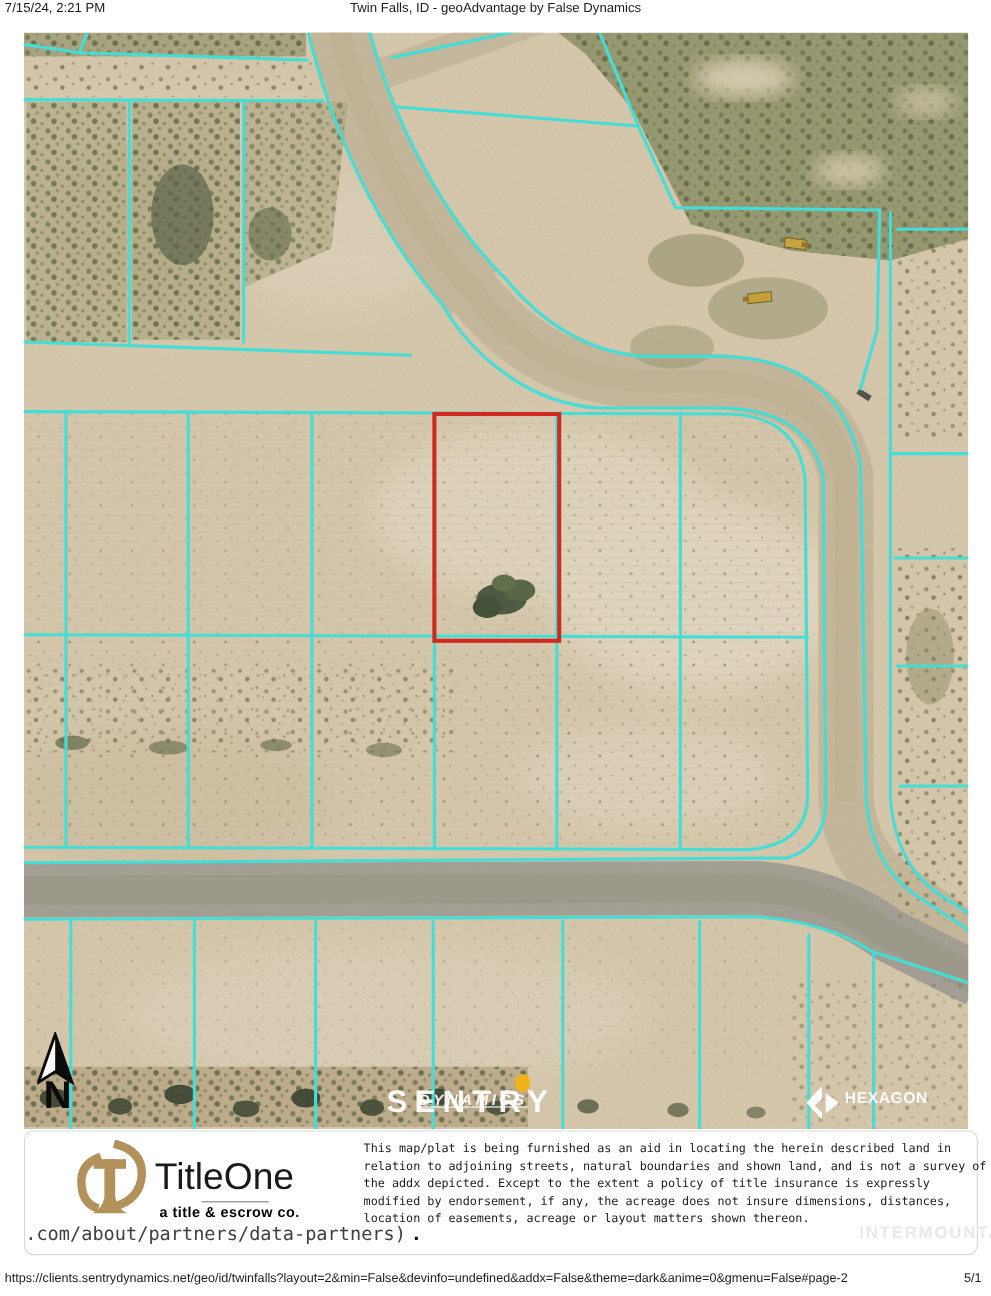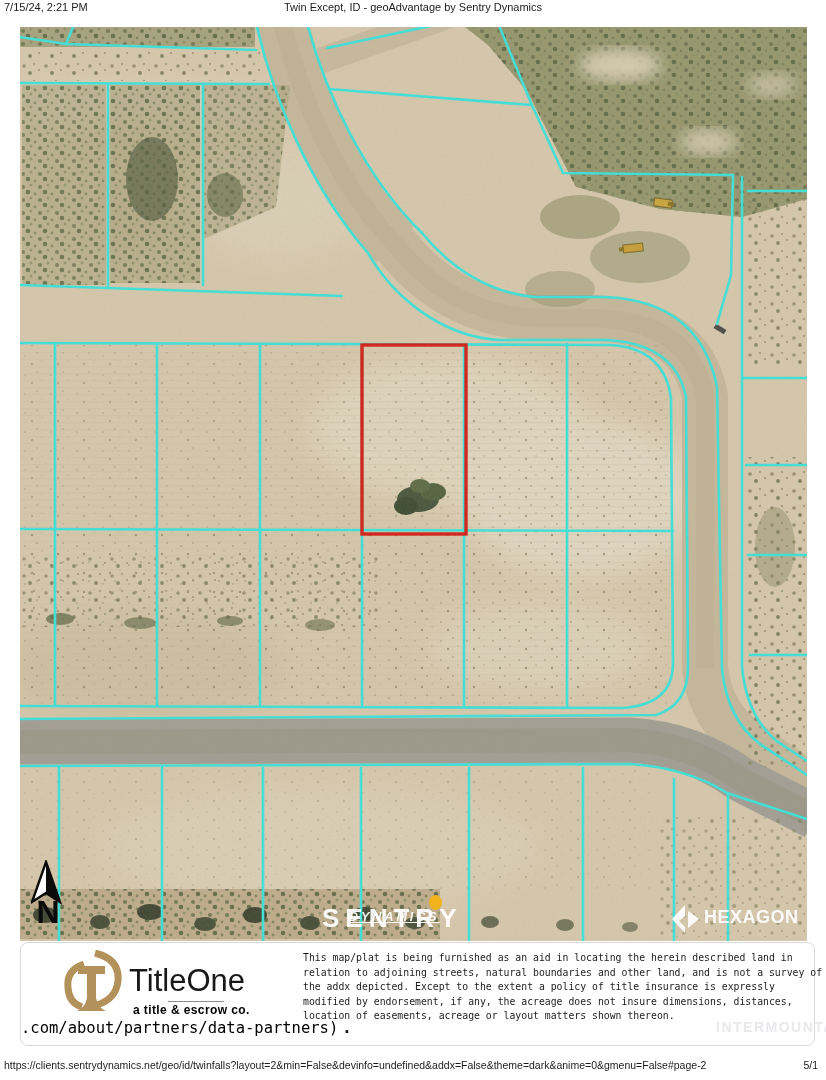--- a/index.html
+++ b/index.html
@@ -11,44 +11,44 @@
   .hdr-date{position:absolute;left:4px;top:1px;font-size:11px;color:#1c1c1c;}
   .hdr-title{position:absolute;left:0;right:0;top:1px;text-align:center;font-size:11px;color:#1c1c1c;}
   .ftr-url{position:absolute;left:4px;top:1059px;font-size:10.5px;color:#1c1c1c;}
   .ftr-page{position:absolute;right:8px;top:1059px;font-size:10.5px;color:#1c1c1c;}
   
   .map-wrap{position:absolute;left:20px;top:27px;width:787px;height:914px;overflow:hidden;}
   .overlay{position:absolute;color:rgba(255,255,255,.93);}
   .sentry-word{left:322px;top:903px;font-size:26px;font-weight:700;letter-spacing:6px;}
   .sentry-dyn{left:349px;top:910px;font-size:12.5px;font-weight:700;font-style:italic;letter-spacing:3px;text-decoration:underline;}
   .sentry-dot{position:absolute;left:429px;top:895px;width:13px;height:15px;border-radius:50%;background:#f2b21c;}
-  .hex-text{left:704px;top:907px;font-size:18px;font-weight:700;letter-spacing:.5px;}
+  .hex-text{left:704px;top:907px;font-size:13px;font-weight:700;letter-spacing:.5px;}
   .hex-glyph{position:absolute;left:671px;top:902px;width:30px;height:33px;}
   .north{position:absolute;left:31px;top:860px;width:34px;height:78px;}
   .north-n{position:absolute;left:31px;top:895px;width:34px;text-align:center;font-size:32px;font-weight:700;color:#0b0b0b;line-height:1.1;}
   
   .info-box{position:absolute;left:20px;top:942px;width:795px;height:104px;background:#fff;
     border:1.5px solid #d9d9d9;border-radius:8px;box-sizing:border-box;}
   .t1-logo{position:absolute;left:57px;top:950px;width:74px;height:66px;}
   .t1-name{position:absolute;left:129px;top:963px;font-family:Liberation Sans, sans-serif;font-size:31px;color:#191919;}
   .t1-underline{position:absolute;left:168px;top:1001px;width:56px;height:1px;background:#8c8c8c;}
   .t1-tag{position:absolute;left:133px;top:1003px;font-size:12px;font-weight:700;color:#000000;letter-spacing:.4px;}
   .t1-link{position:absolute;left:21px;top:1019px;font-family:"DejaVu Sans Mono",monospace;font-size:15.5px;}
-  .t1-link .g{color:#000000;}
+  .t1-link .g{color:#404040;}
   .t1-link .p{color:#111;font-weight:700;margin-left:4px;}
   .disclaimer{position:absolute;left:303px;top:951px;width:514px;
     font-family:"DejaVu Sans Mono",monospace;font-size:9.8px;line-height:14.6px;color:#1c1c1c;white-space:pre;}
   .watermark{position:absolute;left:716px;top:1019px;font-size:14px;font-weight:700;
     letter-spacing:1.5px;color:#e9e9ec;z-index:5;white-space:nowrap;}
 </style>
 </head>
 <body>
 
 <div class="hdr-date">7/15/24, 2:21 PM</div>
-<div class="hdr-title">Twin Except, ID - geoAdvantage by Sentry Dynamics</div>
+<div class="hdr-title">Twin Falls, ID - geoAdvantage by False Dynamics</div>
 
 <div class="map-wrap">
 <svg width="787" height="914" viewBox="0 0 787 914">
   <defs>
     <filter id="b8">
           <feGaussianBlur stdDeviation="8"></feGaussianBlur>
         </filter>
     <filter id="b14">
           <feGaussianBlur stdDeviation="14"></feGaussianBlur>
         </filter>
@@ -253,21 +253,21 @@
     <rect x="30" y="16" width="9" height="38" fill="#b3915a"></rect>
     <path d="M 30,48 Q 28,58 20,61 L 49,61 Q 41,58 39,48 Z" fill="#b3915a"></path>
   </svg>
 </div>
 <div class="t1-name">TitleOne</div>
 <div class="t1-underline"></div>
 <div class="t1-tag">a title &amp; escrow co.</div>
 <div class="t1-link"><span class="g">.com/about/partners/data-partners)</span><span class="p">.</span></div>
 
 <div class="disclaimer"><span>This map/plat is being furnished as an aid in locating the herein described land in</span>
-<span>relation to adjoining streets, natural boundaries and other land, and is not a survey of</span>
+<span>relation to adjoining streets, natural boundaries and shown land, and is not a survey of</span>
 <span>the addx depicted. Except to the extent a policy of title insurance is expressly</span>
 <span>modified by endorsement, if any, the acreage does not insure dimensions, distances,</span>
 <span>location of easements, acreage or layout matters shown thereon.</span></div>
 
 <div class="watermark">INTERMOUNTAIN</div>
 
 <div class="ftr-url">https://clients.sentrydynamics.net/geo/id/twinfalls?layout=2&amp;min=False&amp;devinfo=undefined&amp;addx=False&amp;theme=dark&amp;anime=0&amp;gmenu=False#page-2</div>
 <div class="ftr-page">5/1</div>
 
 </body></html>

